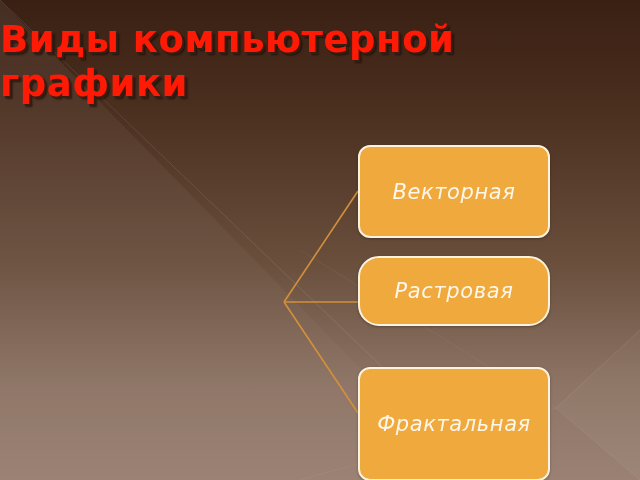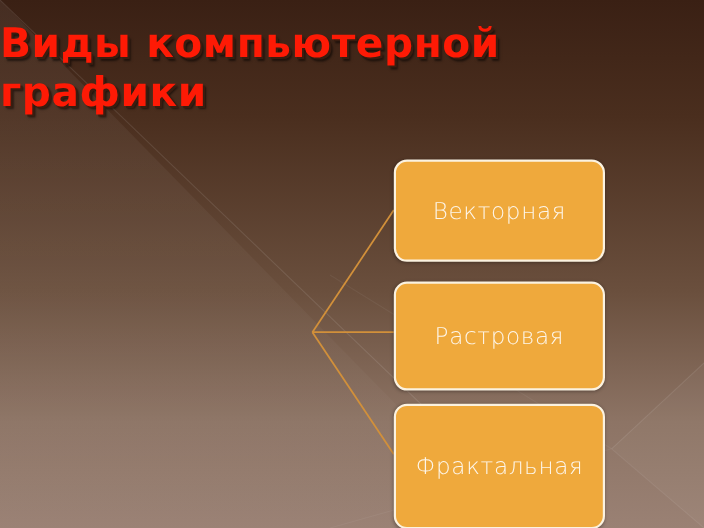--- a/index.html
+++ b/index.html
@@ -59,25 +59,26 @@
     justify-content: center;
     text-align: center;
     color: #fdf6ea;
     font-family: "DejaVu Sans", sans-serif;
     font-weight: 300;
     font-size: 21px;
     line-height: 26px;
     letter-spacing: 0.6px;
     white-space: pre-line;
     box-shadow: 0 1px 3px rgba(0,0,0,.28);
+    font-style: italic;
   }
 
   #node-root  { left: 88px;  top: 257px; width: 196px; height: 89px; }
   #node-vec   { left: 358px; top: 145px; width: 192px; height: 93px; }
-  #node-ras   { left: 358px; top: 256px; width: 192px; height: 99px; }
+  #node-ras   { left: 358px; top: 256px; width: 192px; height: 70px; border-radius: 21px; }
   #node-frac  { left: 358px; top: 367px; width: 192px; height: 114px; }
 </style>
 </head>
 <body>
 
 <div id="slide">
 
   <div class="deco">
     <svg viewBox="0 0 640 480" xmlns="http://www.w3.org/2000/svg">
       <defs>

